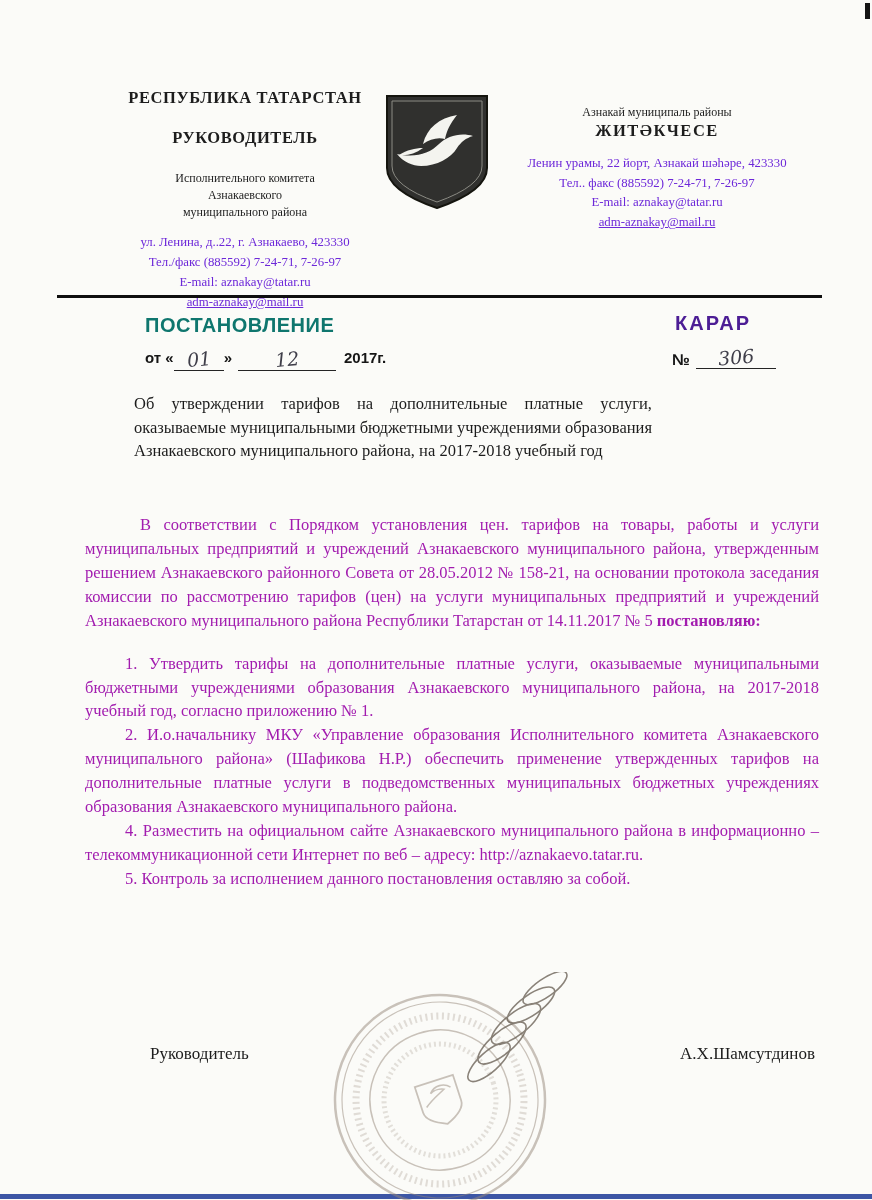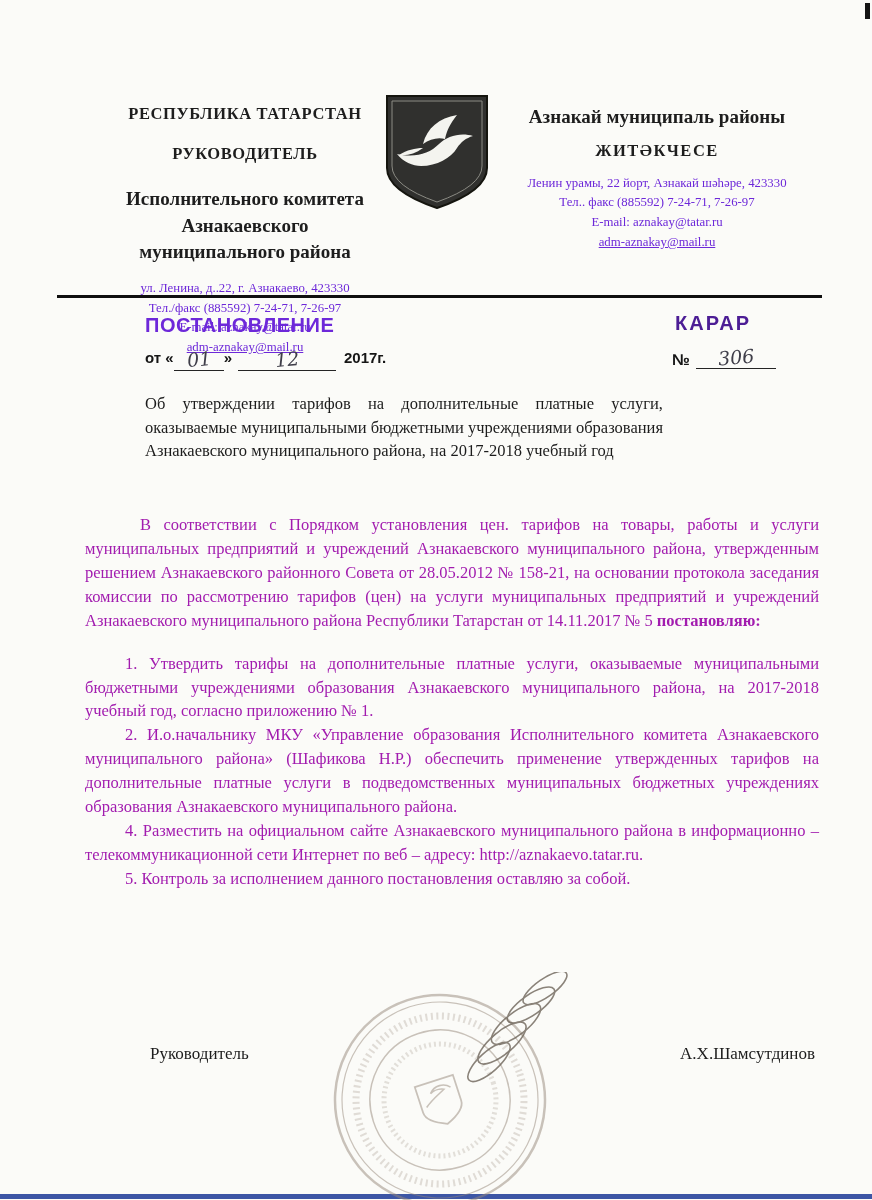--- a/index.html
+++ b/index.html
@@ -10,52 +10,52 @@
     margin:0 auto;
     background:#fbfbf8;
     overflow:hidden;
     font-family:"Liberation Serif", serif;
     color:#1d1d1d;
   }
   
   .corner-mark { position:absolute; top:3px; right:2px; width:5px; height:16px; background:#141414; }
   .bottom-line { position:absolute; left:0; right:0; bottom:1px; height:5px; background:#3d56a5; }
   
-  .lh-left  { position:absolute; top:104px;  left:95px;  width:300px; text-align:center; }
+  .lh-left  { position:absolute; top:88px;  left:95px;  width:300px; text-align:center; }
   .lh-right { position:absolute; top:82px;  left:492px; width:330px; text-align:center; }
   .lh-country { font-weight:bold; font-size:16.5px; letter-spacing:.6px; }
   .lh-title   { font-weight:bold; font-size:16.5px; letter-spacing:.6px; margin-top:20px; }
-  .lh-org     { font-weight:bold; font-size:19px; line-height:1.4;text-align:center; }
+  .lh-org     { font-weight:normal; font-size:12px; line-height:1.4;text-align:center; }
   .lh-org-first { margin-top:22px; }
-  .lh-title-tt { font-weight:bold; font-size:16.5px; letter-spacing:1.5px; margin-top:10px; }
+  .lh-title-tt { font-weight:bold; font-size:16.5px; letter-spacing:1.5px; margin-top:0; }
   .lh-addr    { margin-top:13px; font-size:12.8px; line-height:1.55; color:#6d28d9; }
   .lh-email-u { text-decoration:underline; }
   .emblem { position:absolute; top:92px; left:377px; width:120px; height:122px; }
   
   .divider { position:absolute; top:295px; left:57px; width:765px; height:3px; background:#0f0f0f; }
   
   .doc-title-ru { position:absolute; top:314px; left:145px;
-    font-family:"Liberation Sans", sans-serif; font-weight:bold; font-size:20px; letter-spacing:.5px; color:#6d28d9; }
+    font-family:"Liberation Sans", sans-serif; font-weight:bold; font-size:20px; letter-spacing:.5px; color:#0f766e; }
   .doc-title-tt { position:absolute; top:312px; left:675px;
     font-family:"Liberation Sans", sans-serif; font-weight:bold; font-size:20px; letter-spacing:2px; color:#4c1d95; }
   .date-line { position:absolute; top:349px; left:145px;
     font-family:"Liberation Sans", sans-serif; font-weight:bold; font-size:15px; color:#161616;
     display:flex; align-items:flex-start; }
   .number-line { position:absolute; top:347px; left:672px;
     font-family:"Liberation Sans", sans-serif; font-weight:bold; font-size:16px; color:#161616;
     display:flex; align-items:flex-end; }
   .blank { display:inline-block; border-bottom:1.6px solid #242424; text-align:center; height:22px; line-height:20px; }
   .blank-day   { width:50px; }
   .blank-month { width:98px; margin-left:6px; }
   .blank-num   { width:80px; margin-left:6px; }
   .handwritten { font-family:"DejaVu Serif", serif; font-style:italic; font-weight:normal;
     font-size:19px; color:#3f3e49; display:inline-block; transform:rotate(-5deg); }
   .year { margin-left:8px; }
   
-  .subject { position:absolute; top:392px; left:145px; width:518px;
+  .subject { position:absolute; top:392px; left:134px; width:518px;
     font-size:16.5px; line-height:1.43; text-align:justify; color:#1c1c1c; }
   .body { position:absolute; top:513px; left:85px; width:734px;
     font-size:16.5px; line-height:1.45; text-align:justify; color:#a21caf; }
   .body p.intro { text-indent:55px; }
   .body p.item  { text-indent:40px; }
   .body p.first-item { margin-top:19px; }
   .body strong { font-weight:bold; }
   
   .sig-row { position:absolute; top:1044px; left:150px; right:57px;
     display:flex; justify-content:space-between; font-size:17px; color:#1c1c1c; }

